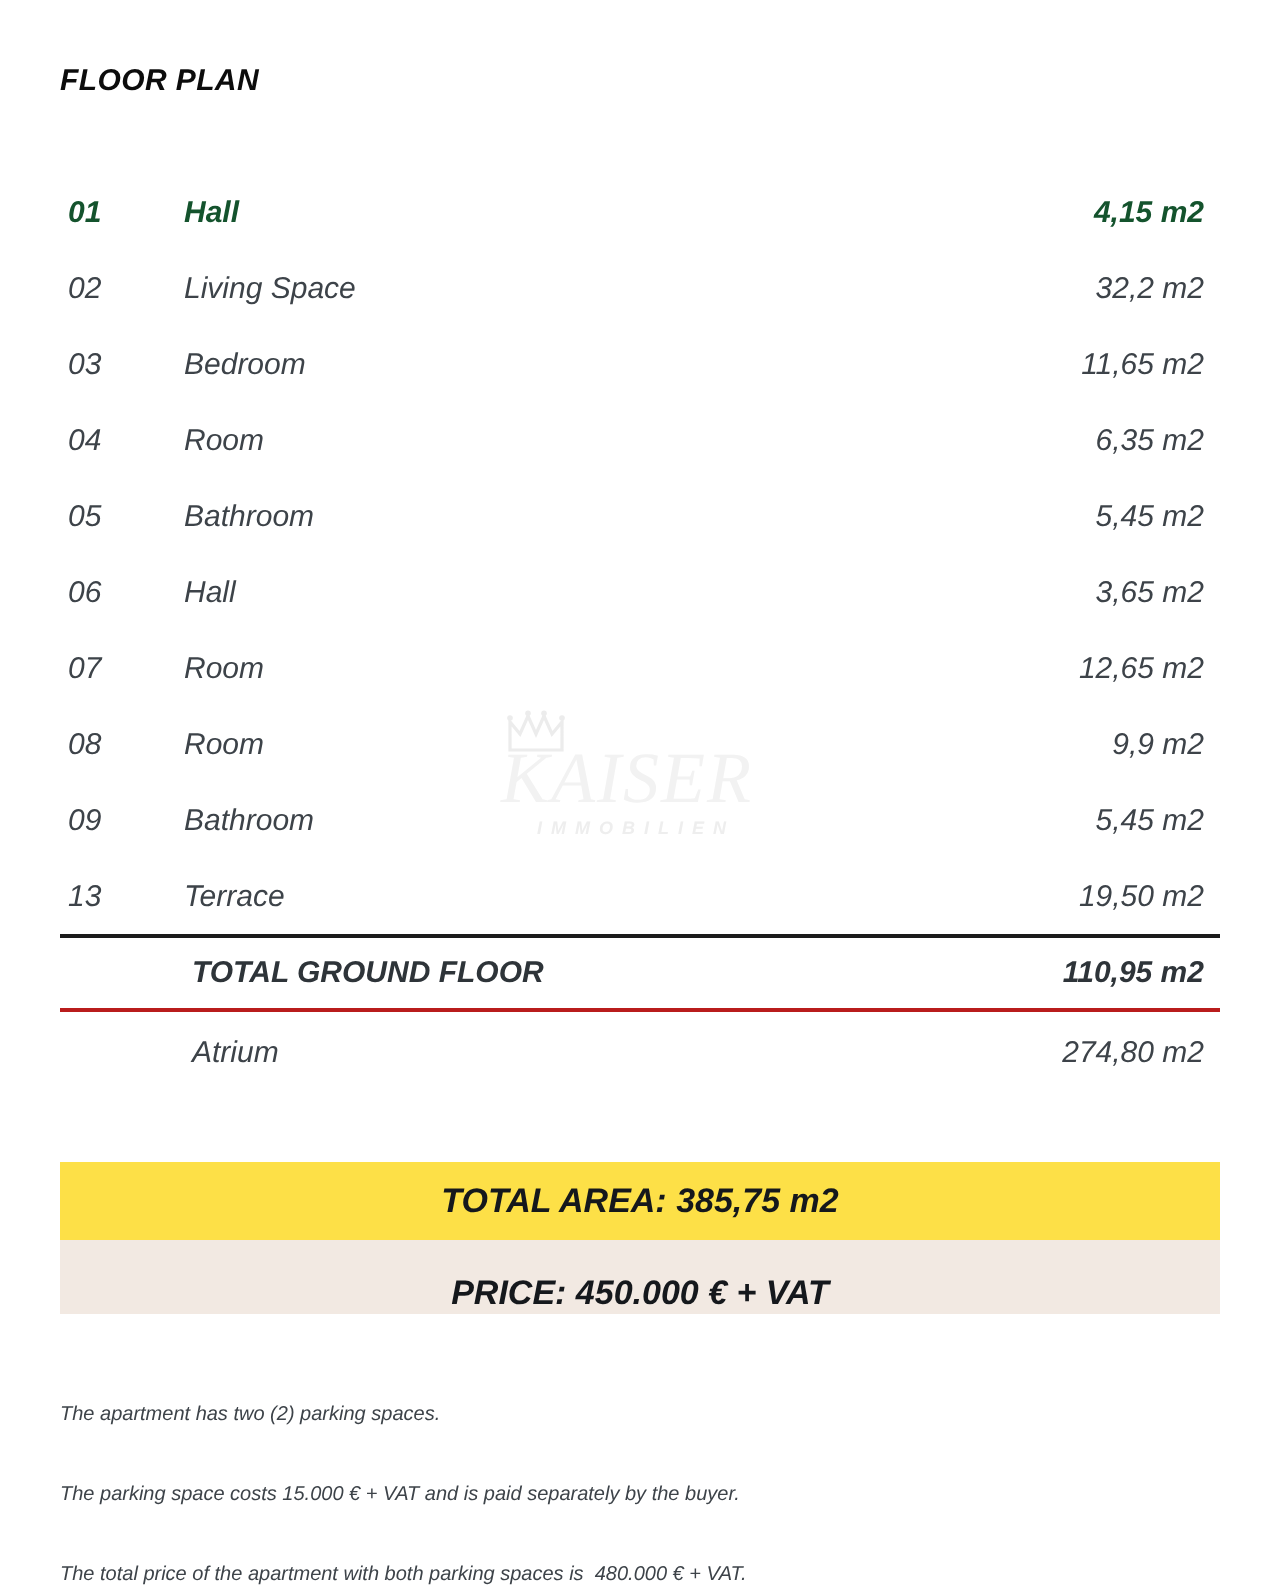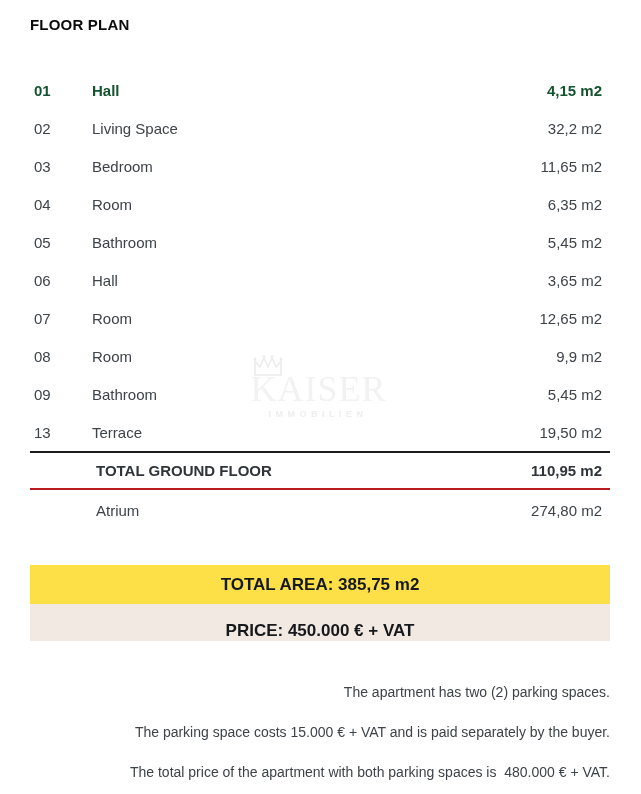--- a/index.html
+++ b/index.html
@@ -4,21 +4,22 @@
 <style>
   * { box-sizing: border-box; }
   html, body { margin: 0; padding: 0; background: #ffffff; }
   .doc {
     position: relative;
     width: 641px;
     height: 794px;
     background: #ffffff;
     font-family: "Liberation Sans", "DejaVu Sans", sans-serif;
     overflow: hidden;
-    padding: 0 31px 0 30px;
+    padding: 16px 31px 0 30px;
+    font-style: italic;
   }
   .title {
     margin: 16px 0 0 0;
     font-size: 15px;
     font-weight: 700;
     color: #0c0c0c;
     letter-spacing: 0.2px;
   }
   
   .watermark {
@@ -89,25 +90,24 @@
     font-weight: 700;
     font-size: 17px;
     color: #15181c;
   }
   .banner.area-banner { height: 39px; }
   .banner.price-banner { height: 37px; align-items: flex-end; }
   
   .notes { margin-top: 42px; position: relative; z-index: 1; }
   .notes p {
     margin: 0 0 22px 0;
-    font-size: 14px;
+    font-size: 10px;
     line-height: 18px;
     color: #3d4349;
     white-space: pre-wrap;
-    text-align: right;
   }
 </style>
 </head>
 <body>
 
 <div class="doc">
 
   <div class="watermark">
     <svg class="crown" width="30" height="22" viewBox="0 0 30 22" fill="none">
       <path d="M2 20 L2 6 L7 12 L11 3 L15 12 L19 3 L23 12 L28 6 L28 20 Z M2 20 L28 20" stroke="#ececec" stroke-width="1.6" fill="none"></path>

